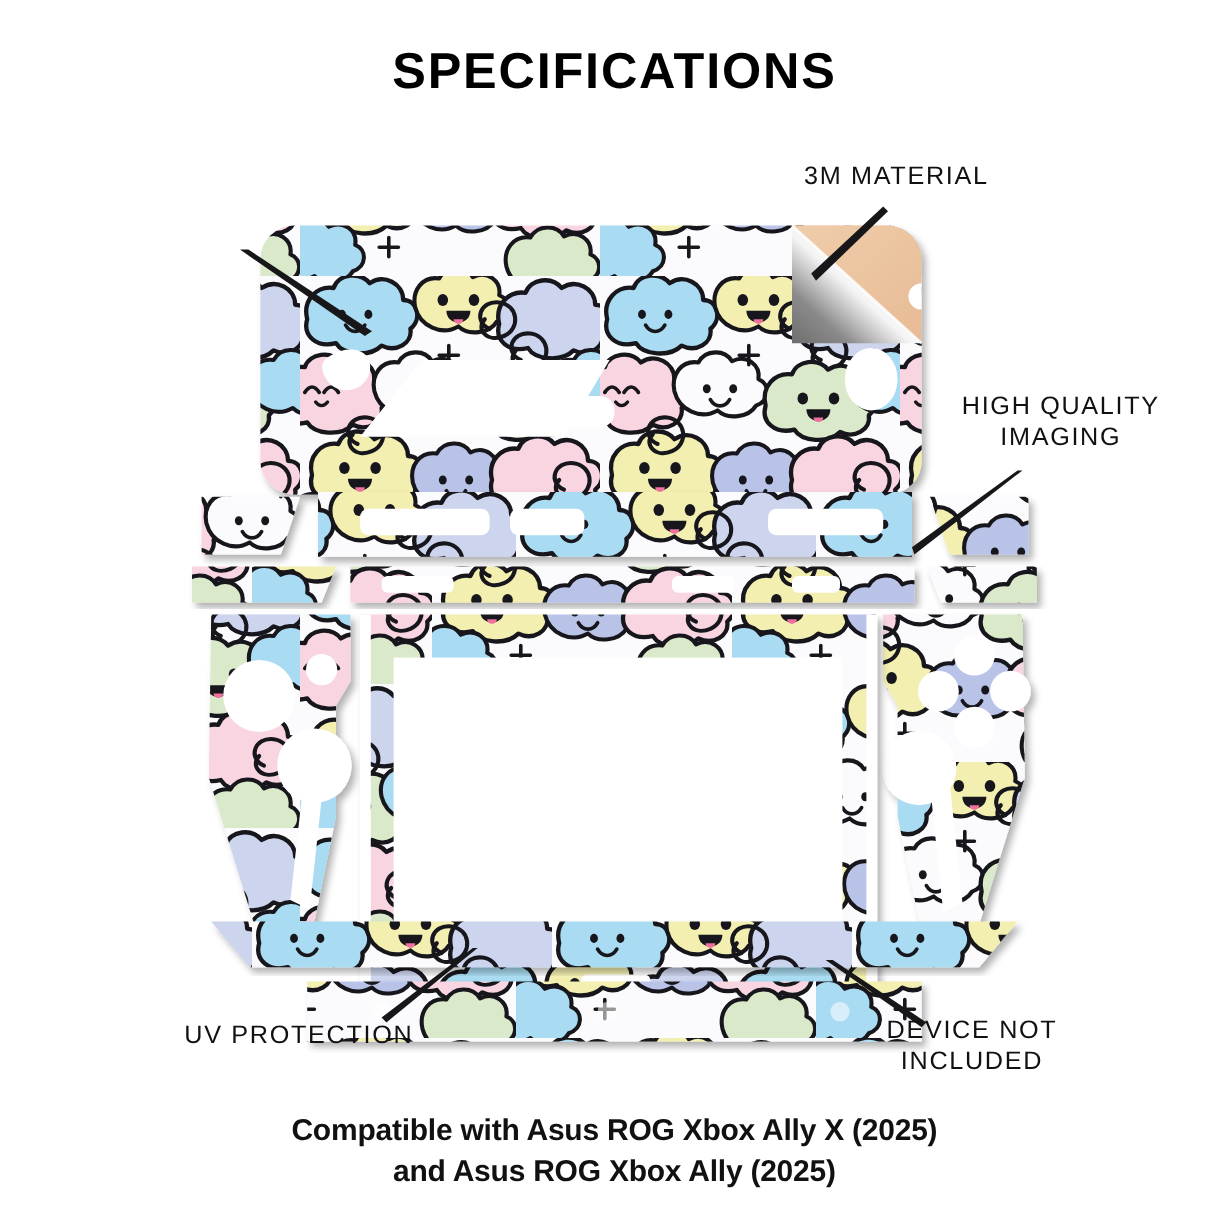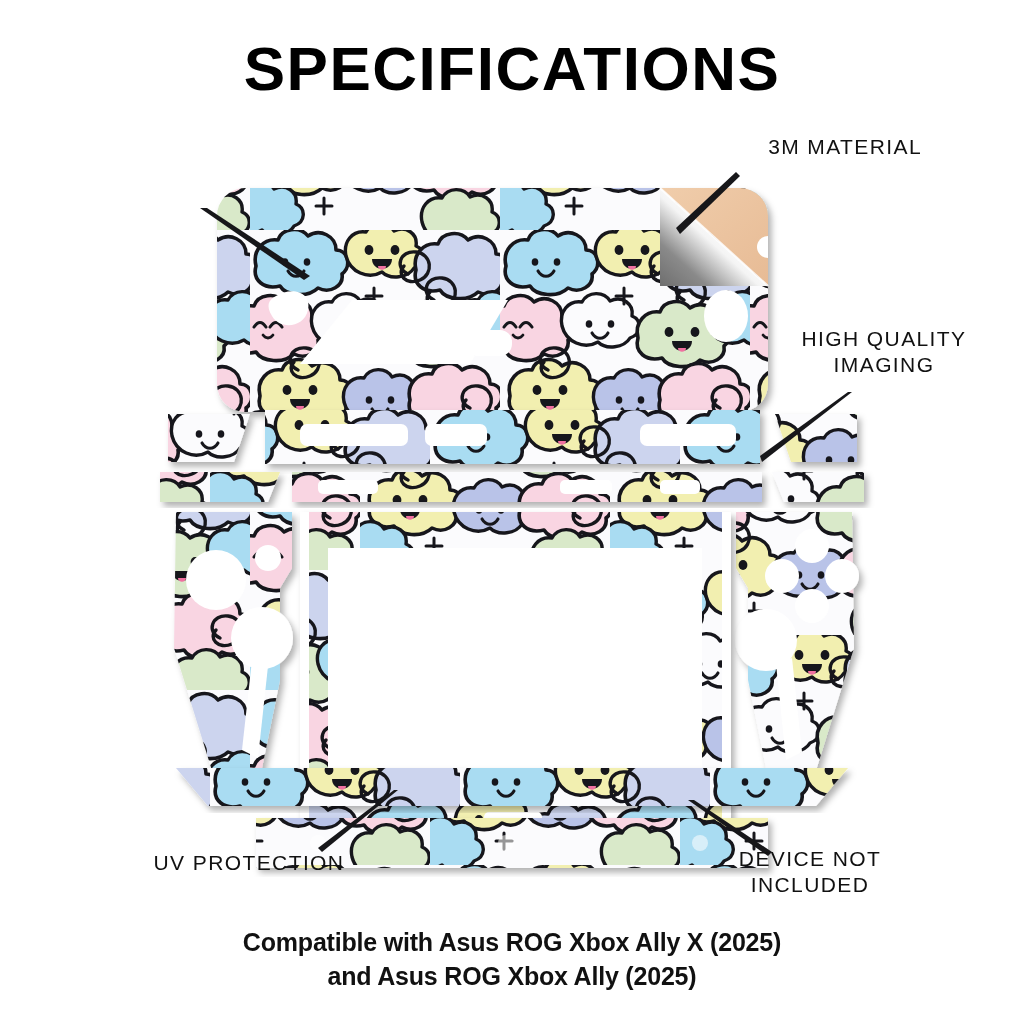--- a/index.html
+++ b/index.html
@@ -12,40 +12,40 @@
     position:relative;
   }
   #page{position:absolute;inset:0;}
 
   
   .title{
     position:absolute; left:0; right:0; top:38px;
     text-align:center;
     font-family:"Liberation Sans", sans-serif;
     font-weight:bold;
-    font-size:62px;
+    font-size:42px;
     letter-spacing:1.5px;
     color:#000;
     line-height:1;
   }
 
   
   .callout{
     position:absolute;
     font-family:"Liberation Sans", sans-serif;
     font-weight:400;
     font-size:21px;
     letter-spacing:1.4px;
     color:#111;
     line-height:1.25;
     text-align:center;
     white-space:pre-line;
   }
   .c-laminate{ left:36px;  top:152px; width:244px; }
-  .c-3m{       left:670px; top:134px; width:252px; text-align:right;}
+  .c-3m{       left:670px; top:134px; width:252px; text-align:left;}
   .c-hqi{      left:768px; top:326px; width:232px; }
   .c-uv{       left:104px; top:850px; width:290px; }
   .c-device{   left:690px; top:846px; width:240px;text-align:center; }
 
   
   .leader{position:absolute;}
   .leader svg{display:block;overflow:visible;}
 
   
   .compat{

